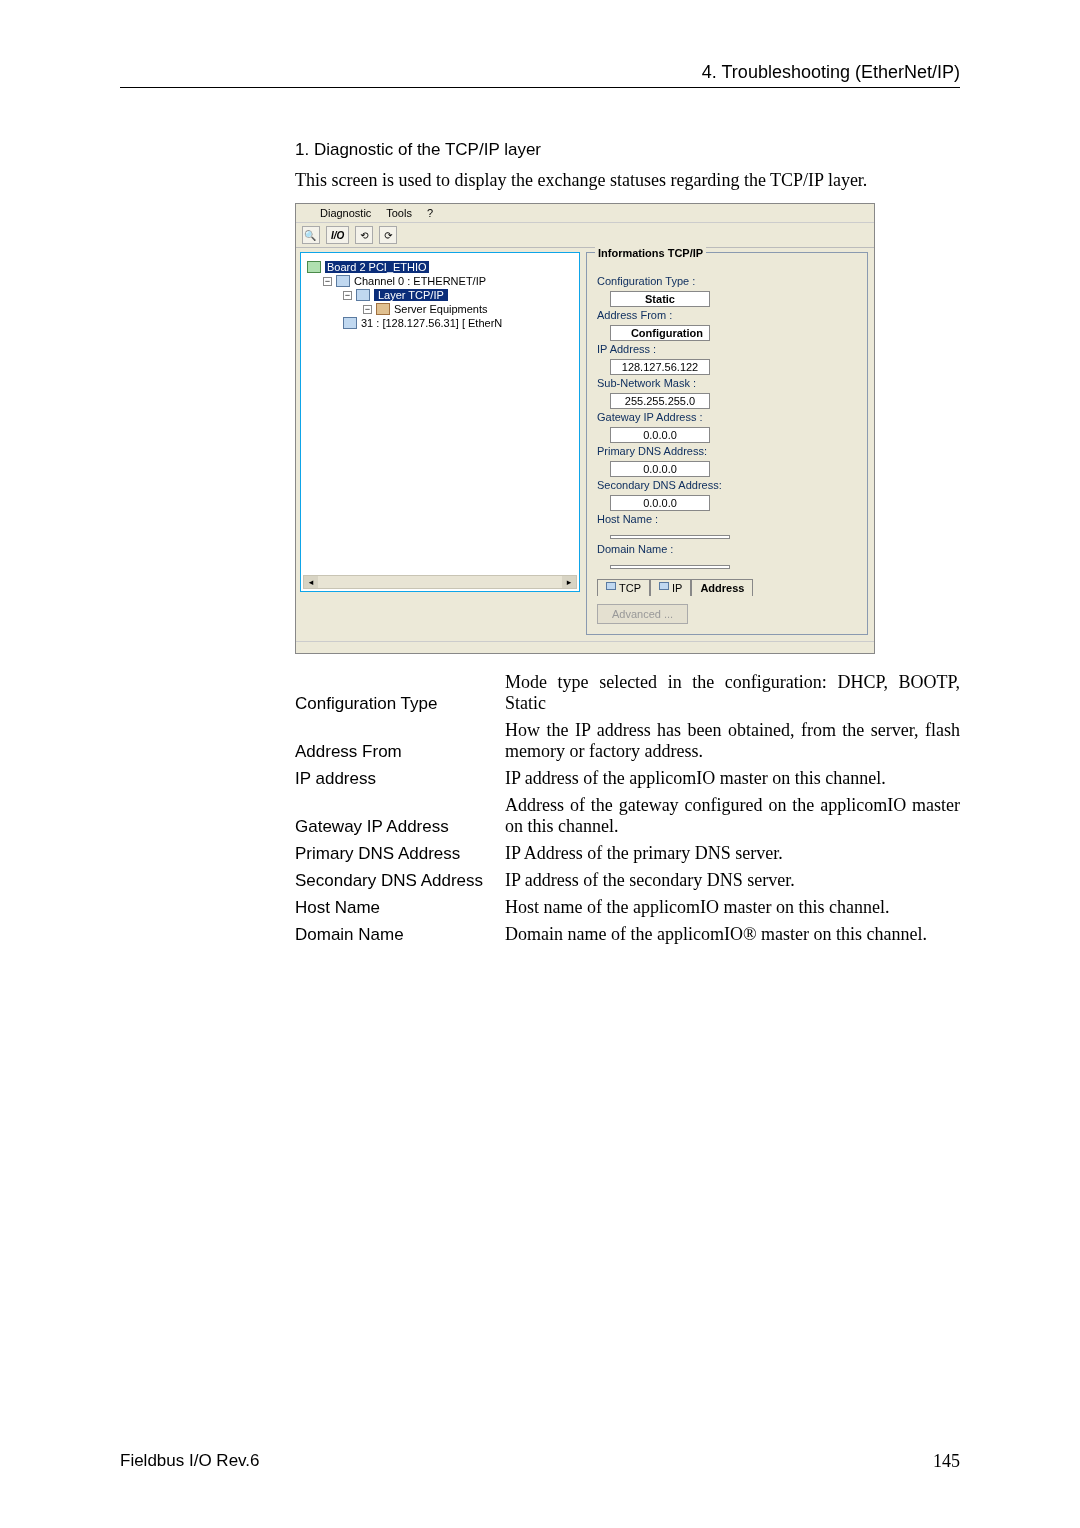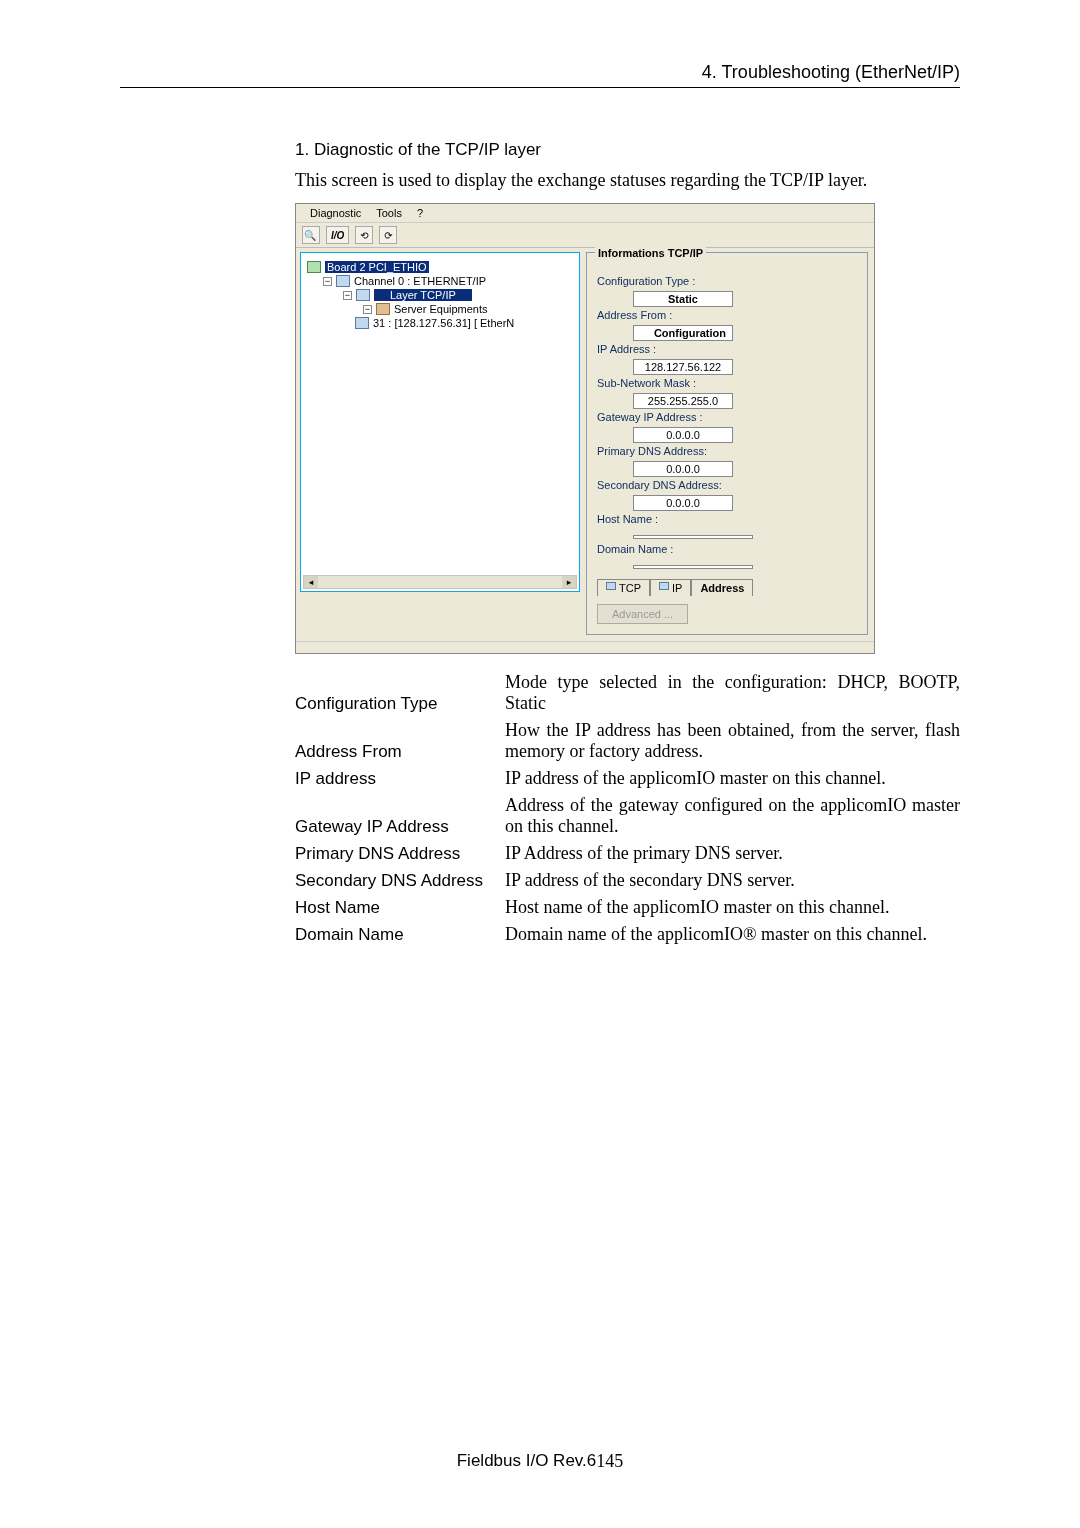--- a/index.html
+++ b/index.html
@@ -67,21 +67,21 @@
       background: #2a6ed8;
       border: 1px solid #fff;
       display:flex; align-items:center; justify-content:center;
       font-size: 11px; font-weight: bold;
       cursor: default;
     }
     .win-controls .close { background:#d84e2a; }
     .menubar {
       background:#ece9d8;
       font-size:11px;
-      padding:3px 14px;
+      padding:3px 24px;
       border-bottom:1px solid #ccc;
     }
     .menubar span { margin-right:12px; cursor:default;}
     .toolbar {
       background:#ece9d8;
       padding:3px 6px;
       border-bottom:1px solid #bbb;
       display:flex; gap:6px;
       font-size:11px;
       align-items:center;
@@ -113,26 +113,26 @@
     .tree-toggle {
       width:9px; height:9px;
       border:1px solid #888;
       display:inline-flex; align-items:center; justify-content:center;
       font-size:9px; line-height:7px;
       background:#fff;
     }
     .tree-indent1 { margin-left:16px; }
     .tree-indent2 { margin-left:36px; }
     .tree-indent3 { margin-left:56px; }
-    .tree-indent4 { margin-left:48px; }
+    .tree-indent4 { margin-left:36px; }
     .tree-label-sel {
       background:#0a2d7a; color:#fff; padding:0 2px;
     }
     .tree-label-hi {
-      background:#0a2d7a; color:#fff; padding:0 16px;
+      background:#0a2d7a; color:#fff; padding:0 4px;
     }
     .tree-icon {
       width:14px; height:12px;
       background:#c0d8f0;
       border:1px solid #5a7aa0;
     }
     .tree-icon.green { background:#b0e0b0; border-color:#4a8a4a;}
     .tree-icon.srv { background:#e0c090; border-color:#a07040;}
     .scroll-horiz {
       position:absolute; left:2px; right:2px; bottom:2px;
@@ -173,21 +173,21 @@
       border:1px solid #888;
       padding:1px 6px;
       display:inline-block;
       min-width:100px;
       text-align:center;
       color:#000;
     }
     .info-field.bold { font-weight:bold;text-align:right; }
     .info-field.static { color:#000; font-weight:bold;}
     .info-field-wide { min-width:120px; }
-    .info-indent { margin-left:36px; }
+    .info-indent { margin-left:13px; }
     .tabs {
       display:flex; gap:0; margin-top:8px;
     }
     .tab {
       border:1px solid #888;
       border-bottom:none;
       padding:2px 8px;
       background:#ece9d8;
       font-size:11px;
       display:flex; gap:3px;
@@ -226,21 +226,21 @@
       padding-top:1px;
     }
     .def-desc {
       flex:1;
       text-align:justify;
     }
     .footer {
       position:absolute;
       bottom:56px;
       left:120px; right:120px;
-      display:flex; justify-content:center;
+      display:flex; justify-content:space-between;
       font-size:18px;
     }
     .footer-left { font-family: Arial, sans-serif; font-size:17px;}
   </style>
 </head>
 <body>
 
 <div class="page-header">
   <span>4. Troubleshooting (EtherNet/IP)</span>
 </div>

